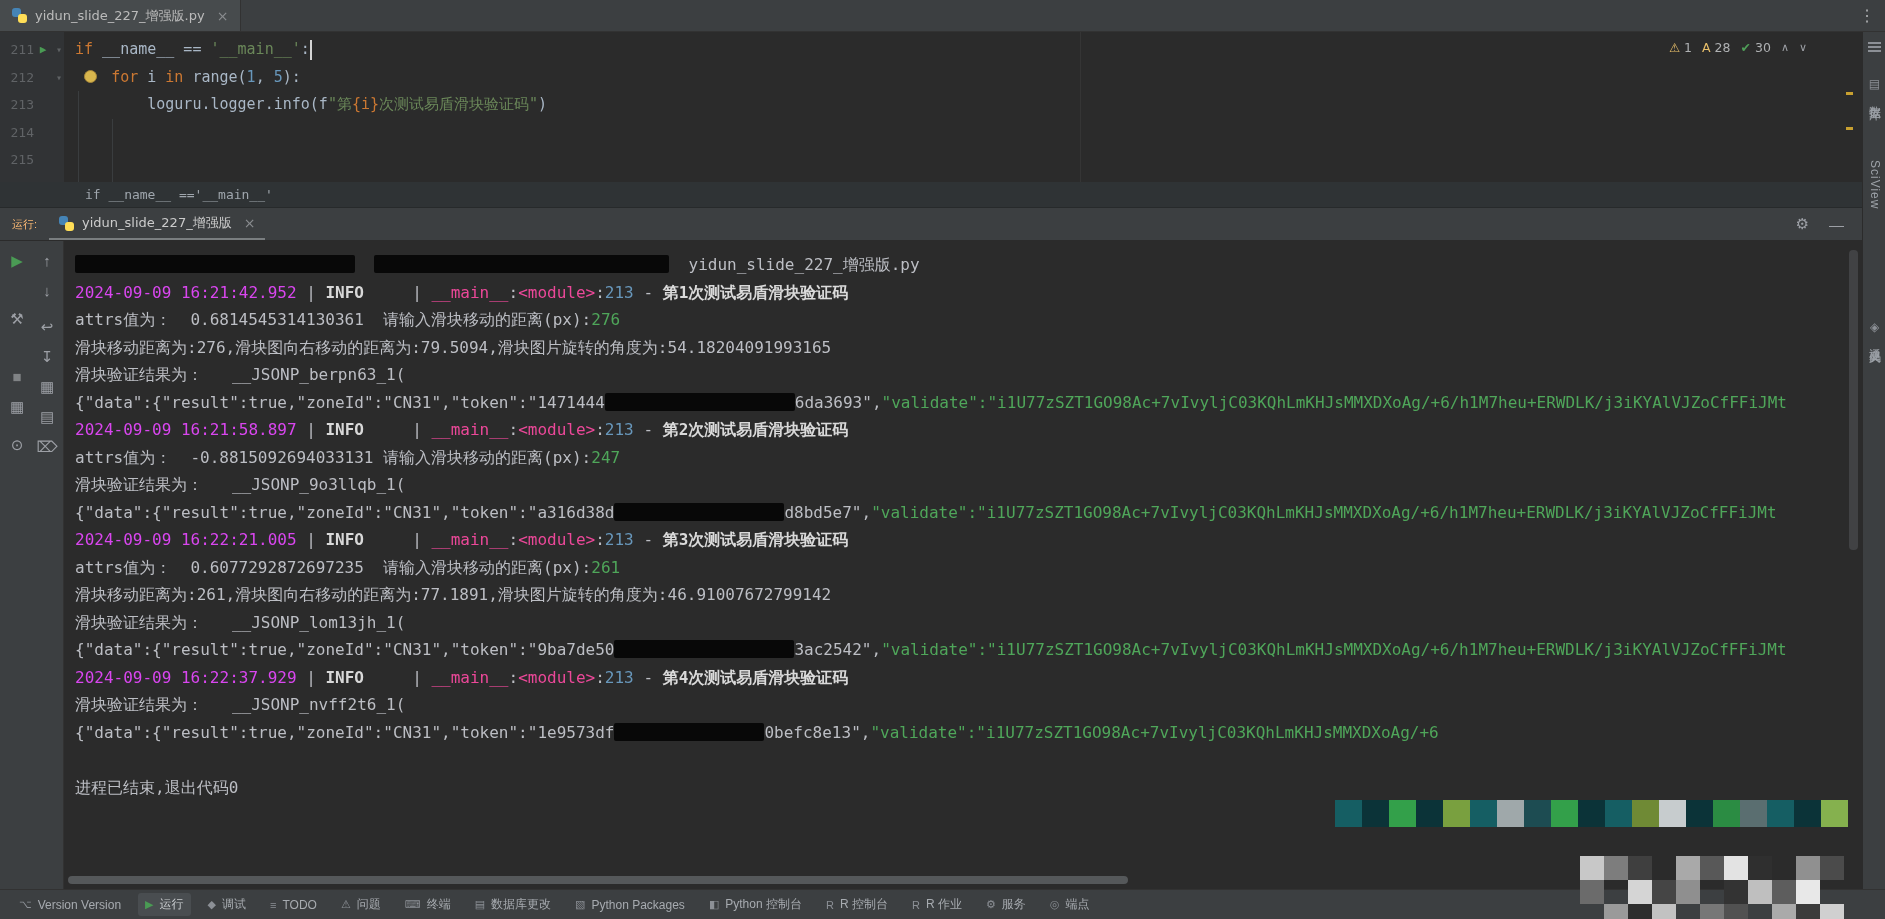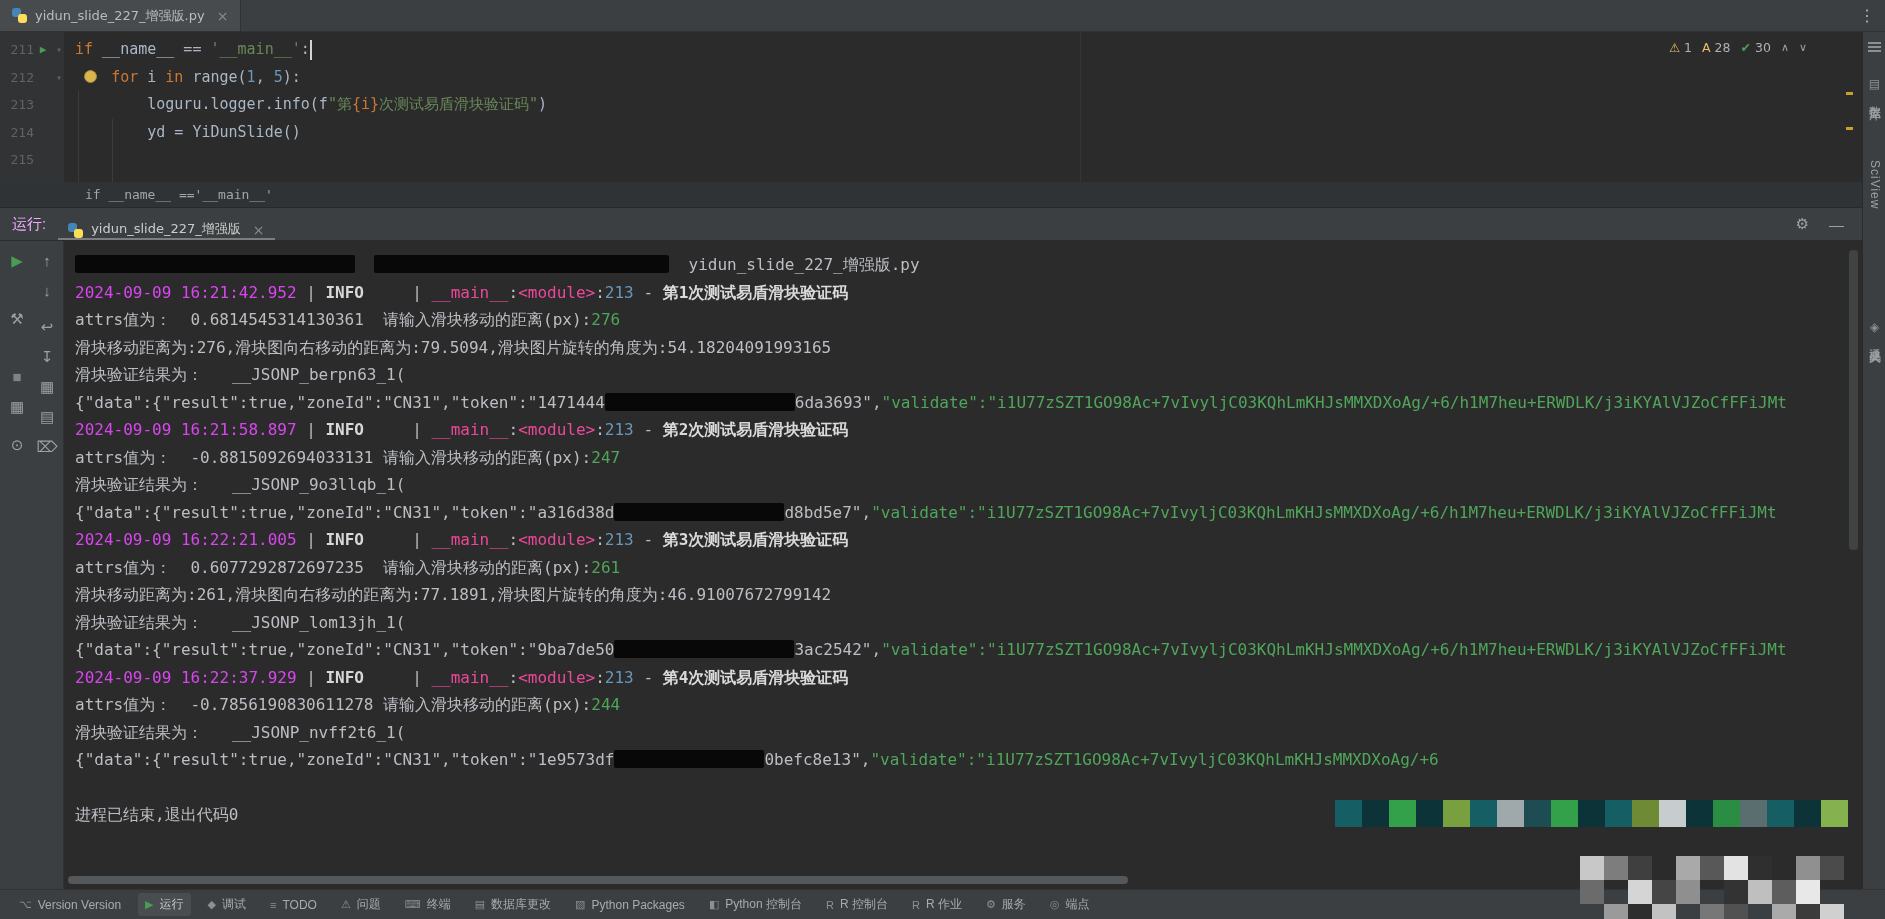--- a/index.html
+++ b/index.html
@@ -42,22 +42,22 @@
   .insp-warn{color:#e8bf6a}
   .insp-ok{color:#4f9e58}
   .insp-chev{color:#9da0a6;font-size:11px}
 
   
   #breadcrumb-bar{position:absolute;left:0;top:182px;width:1862px;height:26px;background:#2f3335;border-bottom:1px solid #272a2b;display:flex;align-items:center}
   #breadcrumb{padding-left:85px;font-family:"DejaVu Sans Mono",monospace;font-size:13px;color:#9fa6ad}
 
   
   #runheader{position:absolute;left:0;top:208px;width:1862px;height:33px;background:#3c3f41;border-bottom:1px solid #2b2b2b;display:flex;align-items:center}
-  #run-label{color:#f0abfc;font-size:15px;padding:0 12px 0 12px}
-  .runtab{display:flex;align-items:flex-end;gap:8px;padding:0 10px;height:100%;border-bottom:2px solid #7a7e80;font-size:13px;color:#cccccc;font-family:"DejaVu Sans","Liberation Sans",sans-serif}
+  #run-label{color:#fdba74;font-size:11px;padding:0 12px 0 12px}
+  .runtab{display:flex;align-items:center;gap:8px;padding:0 10px;height:100%;border-bottom:2px solid #7a7e80;font-size:13px;color:#cccccc;font-family:"DejaVu Sans","Liberation Sans",sans-serif}
   .rh-icons{margin-left:auto;display:flex;gap:20px;padding-right:18px;color:#9da0a6;font-size:15px;align-items:center}
 
   
   #runtoolbar{position:absolute;left:0;top:241px;width:64px;height:648px;background:#3c3f41;border-right:1px solid #323232}
   .tcol{position:absolute;top:12px;display:flex;flex-direction:column;gap:14px;align-items:center;width:26px}
   #tcol1{left:4px}
   #tcol2{left:34px}
   .tbtn{color:#9da0a6;font-size:15px;line-height:16px;cursor:default}
 
   
@@ -138,21 +138,20 @@
         <div class="gut-row">
           <span class="lnum">215</span>
           <span class="gut-ic"></span>
         </div>
       </div>
     </div>
   <div id="code-lines">
       <div class="code-row"><span class="seg-kw">if </span><span class="seg-def">__name__ == </span><span class="seg-str">'__main__'</span><span class="seg-def">:</span></div>
       <div class="code-row"><span class="seg-def">    </span><span class="seg-kw">for </span><span class="seg-def">i </span><span class="seg-kw">in </span><span class="seg-def">range(</span><span class="seg-num">1</span><span class="seg-def">, </span><span class="seg-num">5</span><span class="seg-def">):</span></div>
       <div class="code-row"><span class="seg-def">        loguru.logger.info(f</span><span class="seg-str">"第</span><span class="seg-kw">{i}</span><span class="seg-str">次测试易盾滑块验证码"</span><span class="seg-def">)</span></div>
-      <div class="code-row"><span class="seg-def">        yd = YiDunSlide()</span></div>
     </div>
   <div id="caret"></div>
   <div id="bulb"></div>
   <div class="iguide" style="left:78px;top:59px;height:114px"></div>
   <div class="iguide" style="left:112px;top:87px;height:86px"></div>
   <div id="wrap-guide"></div>
   <div class="etick" style="top:60px"></div>
   <div class="etick" style="top:95px"></div>
   <div id="inspections">
     <span><span class="insp-warn">⚠</span> <span>1</span></span>
@@ -213,21 +212,20 @@
       <div class="cline"><span class="seg-time">2024-09-09 16:21:58.897</span><span class="seg-wh"> | </span><span class="seg-lvl">INFO    </span><span class="seg-wh"> | </span><span class="seg-loc">__main__</span><span class="seg-wh">:</span><span class="seg-loc">&lt;module&gt;</span><span class="seg-wh">:</span><span class="seg-locnum">213</span><span class="seg-wh"> - </span><span class="seg-msg">第2次测试易盾滑块验证码</span></div>
       <div class="cline"><span class="seg-wh">attrs值为：  -0.8815092694033131 请输入滑块移动的距离(px):</span><span class="seg-green">247</span></div>
       <div class="cline"><span class="seg-wh">滑块验证结果为：   __JSONP_9o3llqb_1(</span></div>
       <div class="cline"><span class="seg-wh">{"data":{"result":true,"zoneId":"CN31","token":"a316d38d</span><span class="censor" style="width: 170px;"></span><span class="seg-wh">d8bd5e7",</span><span class="seg-green">"validate":"i1U77zSZT1GO98Ac+7vIvyljC03KQhLmKHJsMMXDXoAg/+6/h1M7heu+ERWDLK/j3iKYAlVJZoCfFFiJMt</span></div>
       <div class="cline"><span class="seg-time">2024-09-09 16:22:21.005</span><span class="seg-wh"> | </span><span class="seg-lvl">INFO    </span><span class="seg-wh"> | </span><span class="seg-loc">__main__</span><span class="seg-wh">:</span><span class="seg-loc">&lt;module&gt;</span><span class="seg-wh">:</span><span class="seg-locnum">213</span><span class="seg-wh"> - </span><span class="seg-msg">第3次测试易盾滑块验证码</span></div>
       <div class="cline"><span class="seg-wh">attrs值为：  0.6077292872697235  请输入滑块移动的距离(px):</span><span class="seg-green">261</span></div>
       <div class="cline"><span class="seg-wh">滑块移动距离为:261,滑块图向右移动的距离为:77.1891,滑块图片旋转的角度为:46.91007672799142</span></div>
       <div class="cline"><span class="seg-wh">滑块验证结果为：   __JSONP_lom13jh_1(</span></div>
       <div class="cline"><span class="seg-wh">{"data":{"result":true,"zoneId":"CN31","token":"9ba7de50</span><span class="censor" style="width: 180px;"></span><span class="seg-wh">3ac2542",</span><span class="seg-green">"validate":"i1U77zSZT1GO98Ac+7vIvyljC03KQhLmKHJsMMXDXoAg/+6/h1M7heu+ERWDLK/j3iKYAlVJZoCfFFiJMt</span></div>
       <div class="cline"><span class="seg-time">2024-09-09 16:22:37.929</span><span class="seg-wh"> | </span><span class="seg-lvl">INFO    </span><span class="seg-wh"> | </span><span class="seg-loc">__main__</span><span class="seg-wh">:</span><span class="seg-loc">&lt;module&gt;</span><span class="seg-wh">:</span><span class="seg-locnum">213</span><span class="seg-wh"> - </span><span class="seg-msg">第4次测试易盾滑块验证码</span></div>
-      <div class="cline"><span class="seg-wh">attrs值为：  -0.7856190830611278 请输入滑块移动的距离(px):</span><span class="seg-green">244</span></div>
       <div class="cline"><span class="seg-wh">滑块验证结果为：   __JSONP_nvff2t6_1(</span></div>
       <div class="cline"><span class="seg-wh">{"data":{"result":true,"zoneId":"CN31","token":"1e9573df</span><span class="censor" style="width: 150px;"></span><span class="seg-wh">0befc8e13",</span><span class="seg-green">"validate":"i1U77zSZT1GO98Ac+7vIvyljC03KQhLmKHJsMMXDXoAg/+6</span></div>
       <div class="cline"></div>
       <div class="cline"><span class="seg-wh">进程已结束,退出代码0</span></div>
     </div>
 </div>
 <div id="vscroll"></div>
 <div id="hscroll"></div>
 
 <div id="rightstripe">

